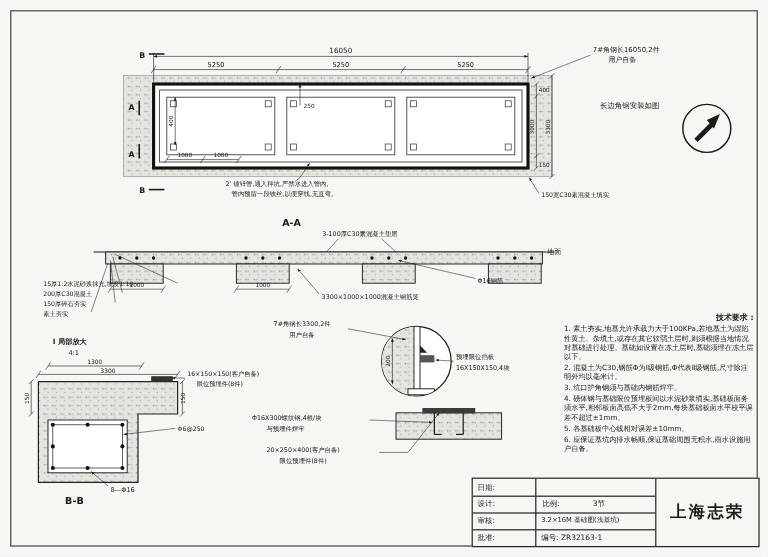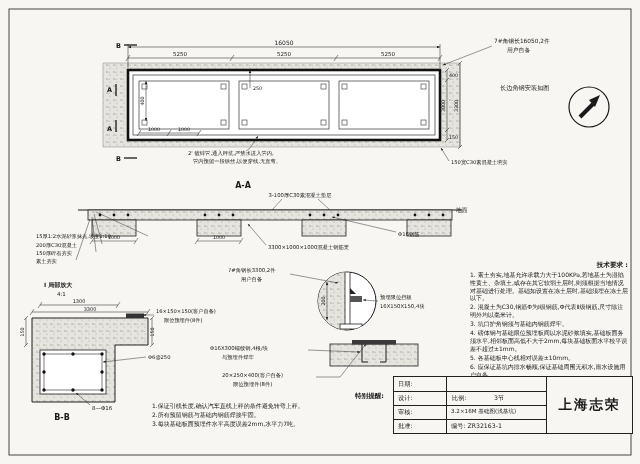--- a/index.html
+++ b/index.html
@@ -6,21 +6,21 @@
   .sheet{
     position:relative;width:640px;height:464px;background:#f7f6f3;
     font-family:"DejaVu Sans",sans-serif;color:#1a1a1a;overflow:hidden;
   }
   .sheet svg{position:absolute;left:0;top:0;}
   svg text{fill:#1a1a1a;}
   .txtblock{position:absolute;font-size:6px;line-height:1.32;color:#1a1a1a;}
   .txtblock .bt{font-weight:bold;font-size:6.6px;margin-bottom:1px;text-align:right;}
   .txtblock .it{margin-bottom:1px;}
   
-  .tb{position:absolute;left:393px;top:376px;width:238px;height:56px;
+  .tb{position:absolute;left:393px;top:398px;width:238px;height:56px;
       border:1.3px solid #222;background:#f7f6f3;font-size:6.2px;}
   .tb .v1{position:absolute;left:52px;top:0;width:1px;height:56px;background:#222;}
   .tb .v2{position:absolute;left:152px;top:0;width:1px;height:56px;background:#222;}
   .tb .h1{position:absolute;left:0;top:14px;width:152px;height:1px;background:#222;}
   .tb .h2{position:absolute;left:0;top:28px;width:152px;height:1px;background:#222;}
   .tb .h3{position:absolute;left:0;top:42px;width:152px;height:1px;background:#222;}
   .tb span{position:absolute;white-space:nowrap;}
   .tb .company{left:153px;top:0;width:85px;height:56px;display:flex;align-items:center;
       justify-content:center;font-size:13.5px;font-weight:bold;letter-spacing:2px;position:absolute;}
 </style>
@@ -274,26 +274,20 @@
 <div class="txtblock" style="left:470px;top:261px;width:158px;">
   <div class="bt">技术要求 :</div>
   <div class="it">1. 素土夯实,地基允许承载力大于100KPa,若地基土为湿陷性黄土、杂填土,或存在其它软弱土层时,则须根据当地情况对基础进行处理。基础如设置在冻土层时,基础须埋在冻土层以下。</div>
   <div class="it">2. 混凝土为C30,钢筋Φ为Ⅰ级钢筋,Φ代表Ⅱ级钢筋,尺寸除注明外均以毫米计。</div>
   <div class="it">3. 坑口护角钢须与基础内钢筋焊牢。</div>
   <div class="it">4. 磅体钢与基础限位预埋板间以水泥砂浆填实,基础板面务须水平,相邻板面高低不大于2mm,每块基础板面水平校平误差不超过±1mm。</div>
   <div class="it">5. 各基础板中心线相对误差±10mm。</div>
   <div class="it">6. 应保证基坑内排水畅顺,保证基础周围无积水,雨水设施用户自备。</div>
 </div>
 
-<div class="txtblock" style="left:152px;top:392px;width:232px;">
-  <div class="bt">特别提醒:</div>
-  <div class="it">1.保证引线长度,确认汽车直线上秤的条件避免转弯上秤。</div>
-  <div class="it">2.所有预留钢筋与基础内钢筋焊接牢固。</div>
-  <div class="it">3.每块基础板面预埋件水平高度误差2mm,水平力7吨。</div>
-</div>
 
 <div class="tb">
   <div class="v1"></div>
   <div class="v2"></div>
   <div class="h1"></div>
   <div class="h2"></div>
   <div class="h3"></div>
   <span style="left:4px;top:3px;">日期:</span>
   <span style="left:4px;top:17px;">设计:</span>
   <span style="left:4px;top:31px;">审核:</span>

